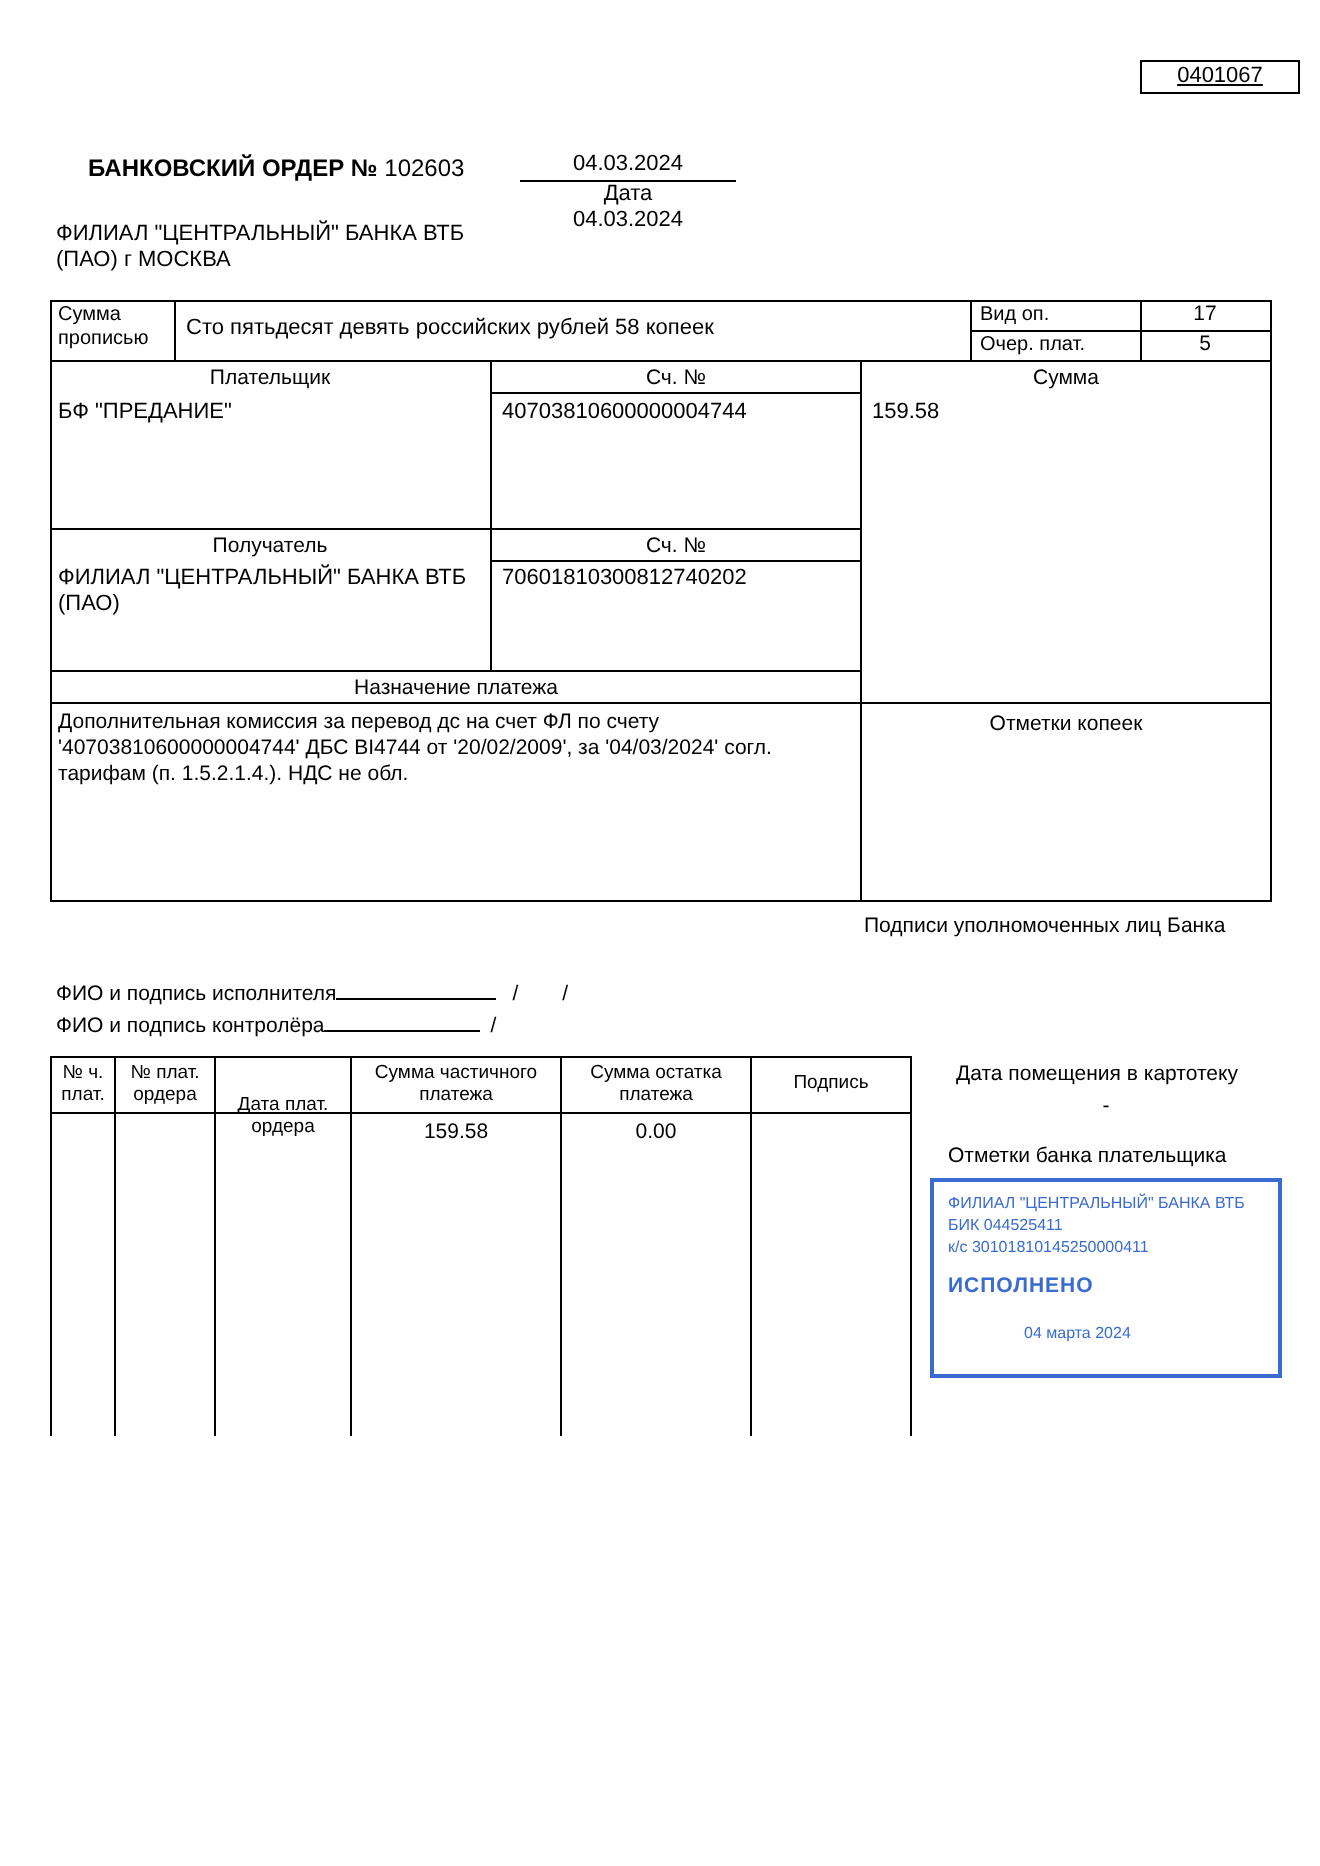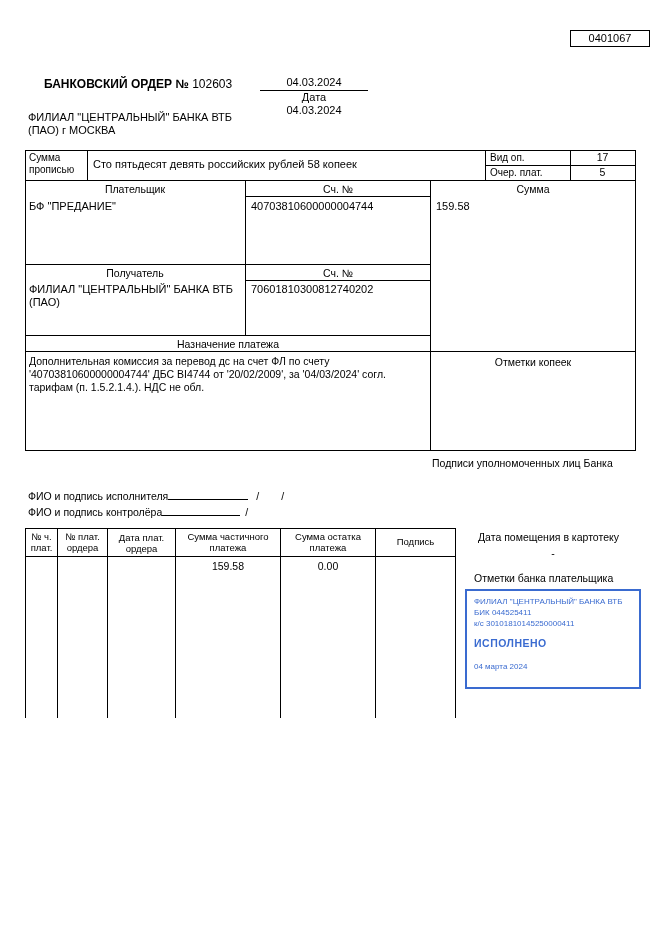--- a/index.html
+++ b/index.html
@@ -11,28 +11,28 @@
   }
   .t { position:absolute; font-size:11px; line-height:13px; }
   .hl { position:absolute; height:1px; background:#000; }
   .vl { position:absolute; width:1px; background:#000; }
   .ctr { text-align:center; }
   .b { font-weight:bold; }
   .f10 { font-size:10px; line-height:12px; }
   .f105 { font-size:10.5px; line-height:12px; }
   .f95 { font-size:9.5px; line-height:11px; }
   .pre { white-space:pre-line; }
-  .form-code { border:1px solid #000; text-align:center; font-size:11px; line-height:15px; }
+  .form-code { border:1px solid #000; text-align:center; font-size:11px; line-height:15px;text-decoration:underline; }
   .uline { display:inline-block; border-bottom:1px solid #000; height:11px; vertical-align:baseline; }
   .stamp {
     position:absolute; border:2px solid #3a6bd0; color:#3a6bd0;
     font-size:8px; line-height:11px; padding:5px 7px;
   }
   .stamp .status { font-size:10.5px; font-weight:bold; margin-top:9px; letter-spacing:0.5px; }
-  .stamp .sdate { margin-top:12px; }
+  .stamp .sdate { margin-top:12px;margin-left:38px; }
 </style>
 </head>
 <body>
 
 <div class="page">
 
   <div class="t form-code" style="left:570px;top:30px;width:80px;height:17px;">
     <span>0401067</span>
   </div>
 
@@ -117,21 +117,21 @@
     <div class="vl" style="left:0;top:0;height:190px;"></div>
     <div class="vl" style="left:32px;top:0;height:190px;"></div>
     <div class="vl" style="left:82px;top:0;height:190px;"></div>
     <div class="vl" style="left:150px;top:0;height:190px;"></div>
     <div class="vl" style="left:255px;top:0;height:190px;"></div>
     <div class="vl" style="left:350px;top:0;height:190px;"></div>
     <div class="vl" style="left:430px;top:0;height:190px;"></div>
 
     <div class="t f95 ctr" style="left:0;top:3px;width:33px;">№ ч. плат.</div>
     <div class="t f95 ctr" style="left:32px;top:3px;width:51px;">№ плат. ордера</div>
-    <div class="t f95 ctr" style="left:82px;top:4px;width:69px;">Дата плат. ордера</div>
+    <div class="t f95 ctr" style="left:82px;top:19px;width:69px;">Дата плат. ордера</div>
     <div class="t f95 ctr" style="left:150px;top:3px;width:106px;">Сумма частичного платежа</div>
     <div class="t f95 ctr" style="left:255px;top:3px;width:96px;">Сумма остатка платежа</div>
     <div class="t f95 ctr" style="left:350px;top:8px;width:81px;">Подпись</div>
 
     <div class="t f105 ctr" style="left:150px;top:32px;width:106px;">159.58</div>
     <div class="t f105 ctr" style="left:255px;top:32px;width:96px;">0.00</div>
   </div>
 
   <div class="t f105" style="left:478px;top:531px;width:160px;">Дата помещения в картотеку</div>
   <div class="t f105 ctr" style="left:478px;top:547px;width:150px;">-</div>

